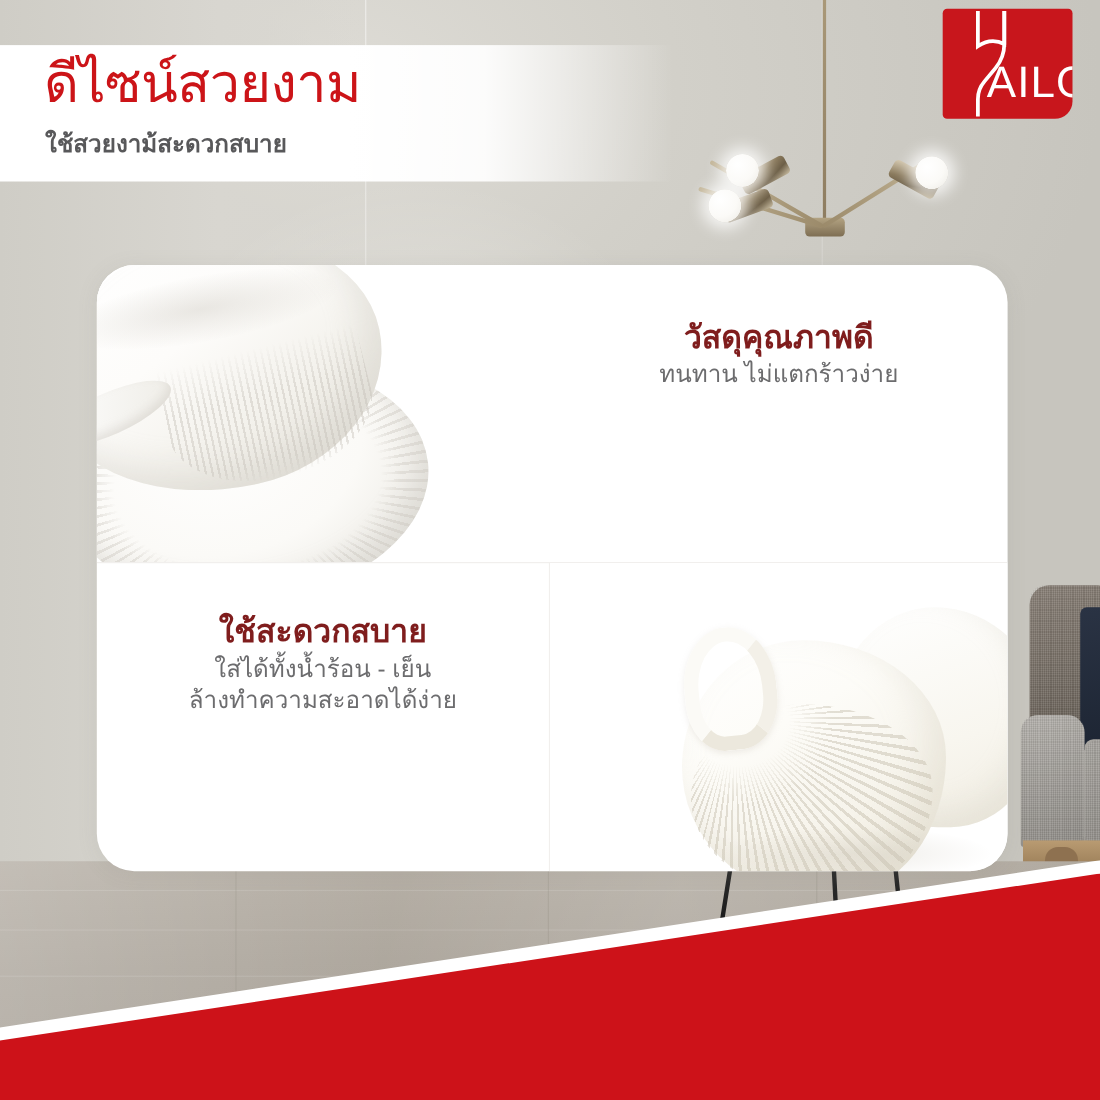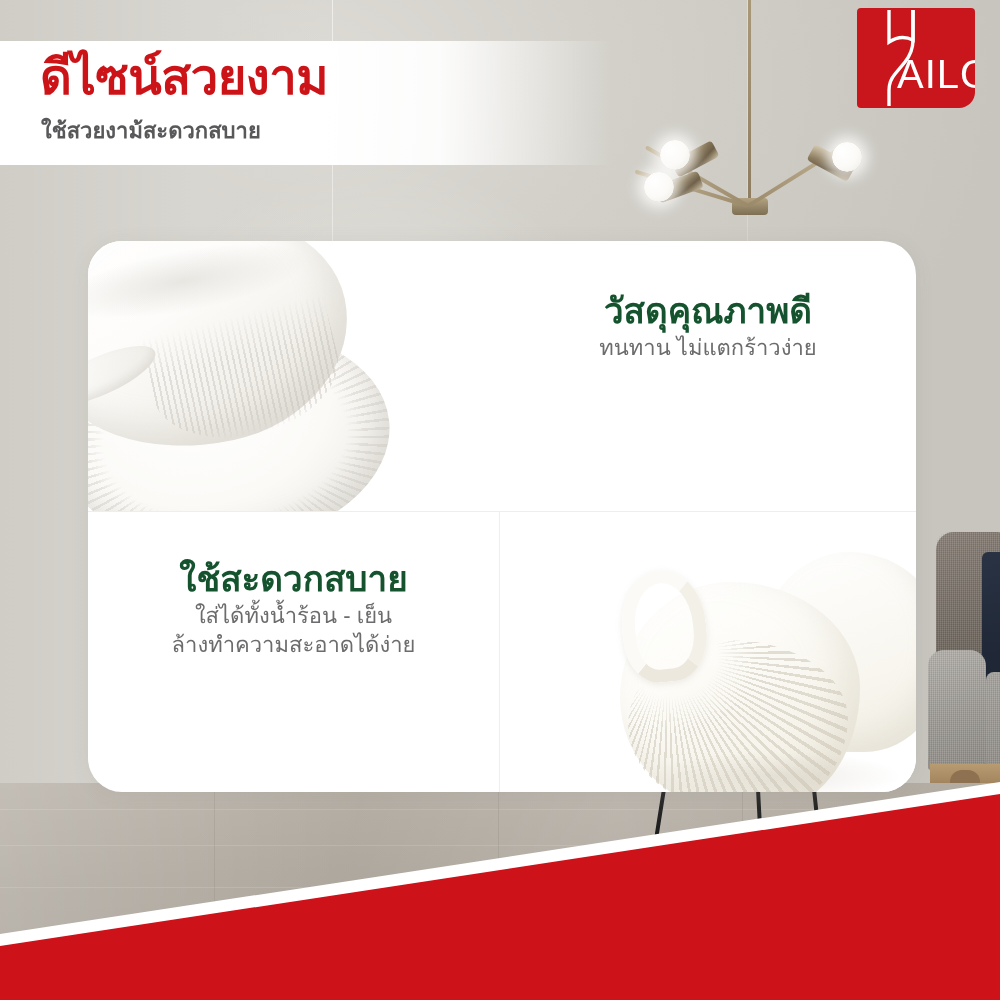--- a/index.html
+++ b/index.html
@@ -128,21 +128,21 @@
     border-radius:2px;
   }
 
   
   .header-banner {
     position:absolute; left:0px; top:41px; width:612px; height:124px;
     background:linear-gradient(90deg, #ffffff 0%, #ffffff 52%, rgba(255,255,255,0.92) 72%, rgba(255,255,255,0.0) 100%);
   }
   .header-title {
     position:absolute; left:40px; top:52px;
-    font-size:49px; font-weight:700; letter-spacing:-0.5px;
+    font-size:49px; font-weight:400; letter-spacing:-0.5px;
     color:#cc1418; line-height:1.05; white-space:nowrap;
   }
   .header-subtitle {
     position:absolute; left:41px; top:118px;
     font-size:22px; font-weight:700;
     color:#58585a; line-height:1.2; white-space:nowrap;
   }
 
   
   .logo {
@@ -253,21 +253,21 @@
   }
   .cup2-shadow {
     position:absolute; left:150px; top:240px; width:250px; height:48px;
     border-radius:50%;
     background:radial-gradient(ellipse at 50% 50%, rgba(205,199,186,0.35) 0%, rgba(255,255,255,0) 72%);
   }
 
   
   .txt-block { position:absolute; text-align:center; }
   .txt-title {
-    font-size:35px; font-weight:700; color:#14532d;
+    font-size:29px; font-weight:700; color:#7f1d1d;
     line-height:1.25; white-space:nowrap;
   }
   .txt-line {
     font-size:22px; font-weight:400; color:#6c6c6e;
     line-height:1.32; white-space:nowrap;
   }
   #tr-text { left:412px; top:48px; width:416px; }
   #bl-text { left:0px; top:316px; width:411px; }
 
   

